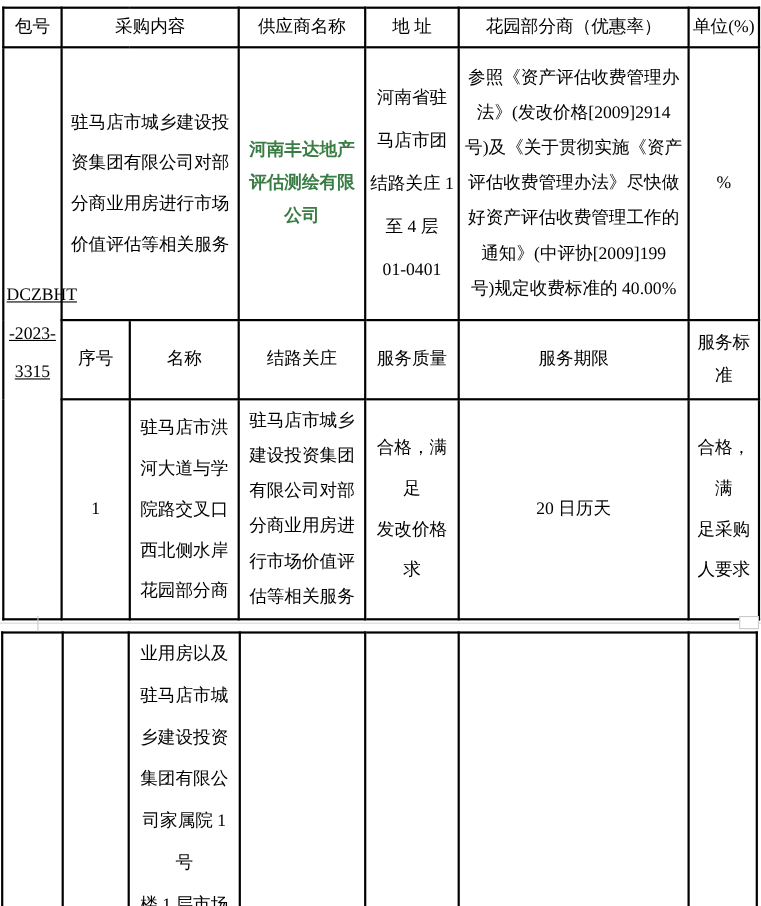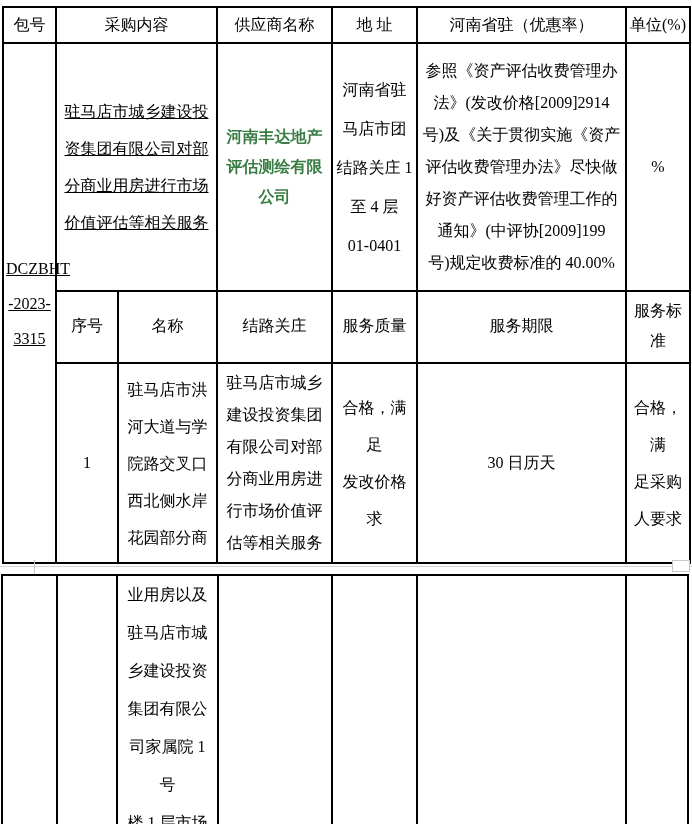--- a/index.html
+++ b/index.html
@@ -21,21 +21,21 @@
     padding:0 2px;
     text-align:center;
     vertical-align:middle;
     white-space:pre-line;
     font-size:16px;
     overflow:visible;
   }
   
   .hdr{font-size:16px;line-height:20px;}
   .pkgno{font-size:15px;line-height:35px;letter-spacing:0px;text-decoration:underline;}
-  .content{line-height:37px;text-decoration:underline;}
+  .content{line-height:37px;}
   .supplier{
     font-size:18px;font-weight:bold;line-height:30px;
     color:#3a7d44;
     border-radius:24px;
   }
   .addr{line-height:39px;}
   .amount{font-size:15.5px;line-height:32px;}
   .unit{font-size:15px;}
   .sub{line-height:30px;font-family:Liberation Mono, monospace;}
   .seq{font-size:16px;}
@@ -65,21 +65,21 @@
         <col style="width:85px">
         <col style="width:209px">
       <col style="width:64px">
     </colgroup>
     <tbody>
         <tr style="height:36px">
       <td class="hdr">包号</td>
       <td class="hdr" colspan="2">采购内容</td>
       <td class="hdr">供应商名称</td>
       <td class="hdr">地 址</td>
-      <td class="hdr">河南省驻（优惠率）</td>
+      <td class="hdr">花园部分商（优惠率）</td>
       <td class="hdr">单位(%)</td>
     </tr>
     <tr style="height:248px">
       <td class="pkgno" rowspan="3">DCZBHT
 -2023-
 3315</td>
       <td class="content" colspan="2">驻马店市城乡建设投
 资集团有限公司对部
 分商业用房进行市场
 价值评估等相关服务</td>
@@ -118,21 +118,21 @@
 花园部分商</td>
       <td class="dscope">驻马店市城乡
 建设投资集团
 有限公司对部
 分商业用房进
 行市场价值评
 估等相关服务</td>
       <td class="dquality">合格，满足
 发改价格
 求</td>
-      <td class="dperiod">30 日历天</td>
+      <td class="dperiod">20 日历天</td>
       <td class="dstandard">合格，满
 足采购
 人要求</td>
     </tr>
   </tbody>
     </table>
 
   <div class="gap">
     <div class="gap-hline"></div>
     <div class="gap-tick-left"></div>

